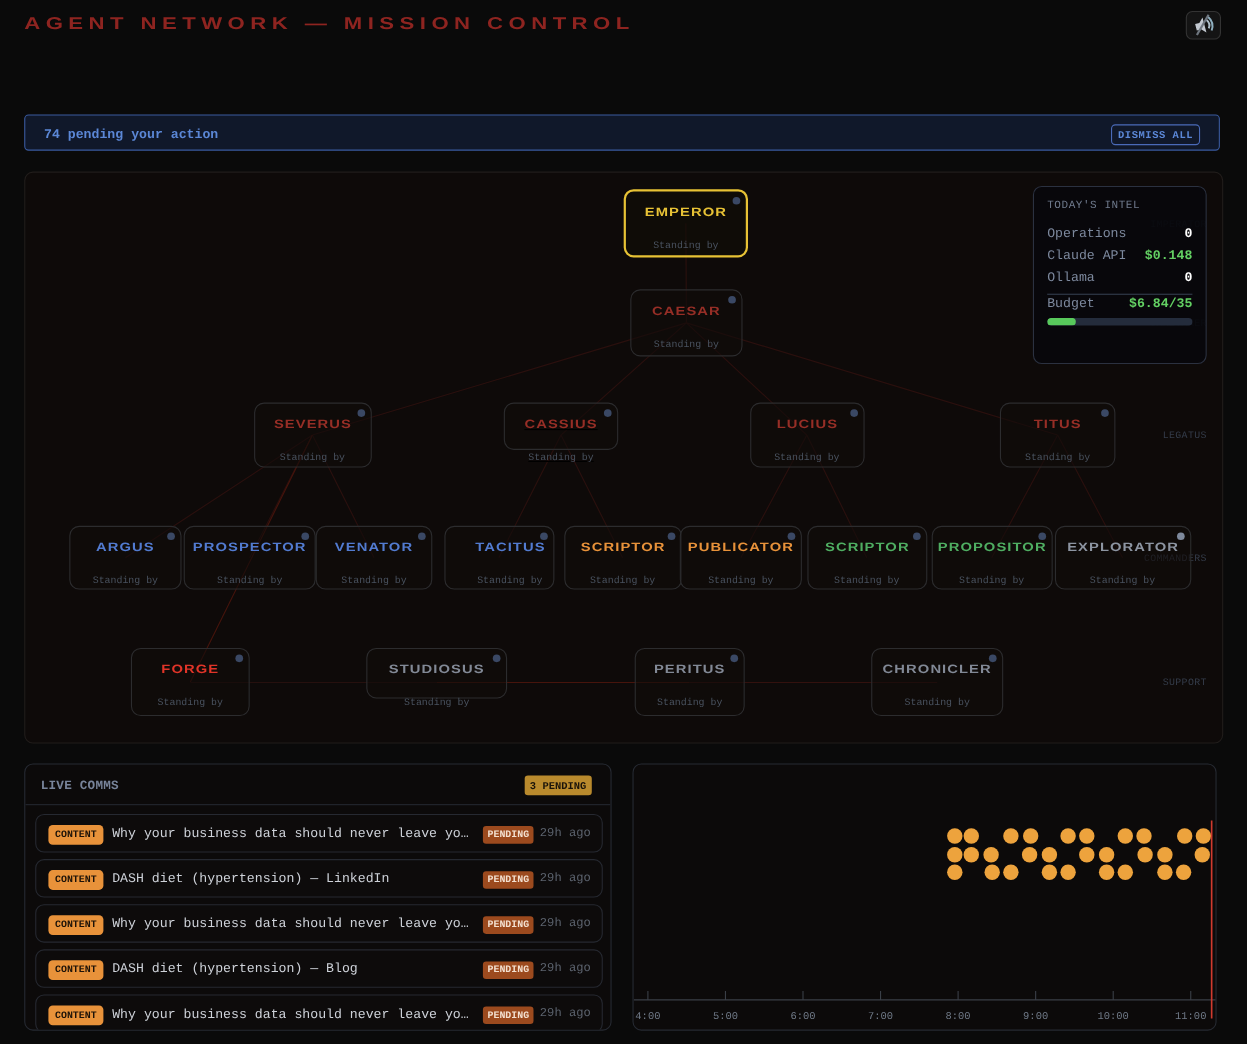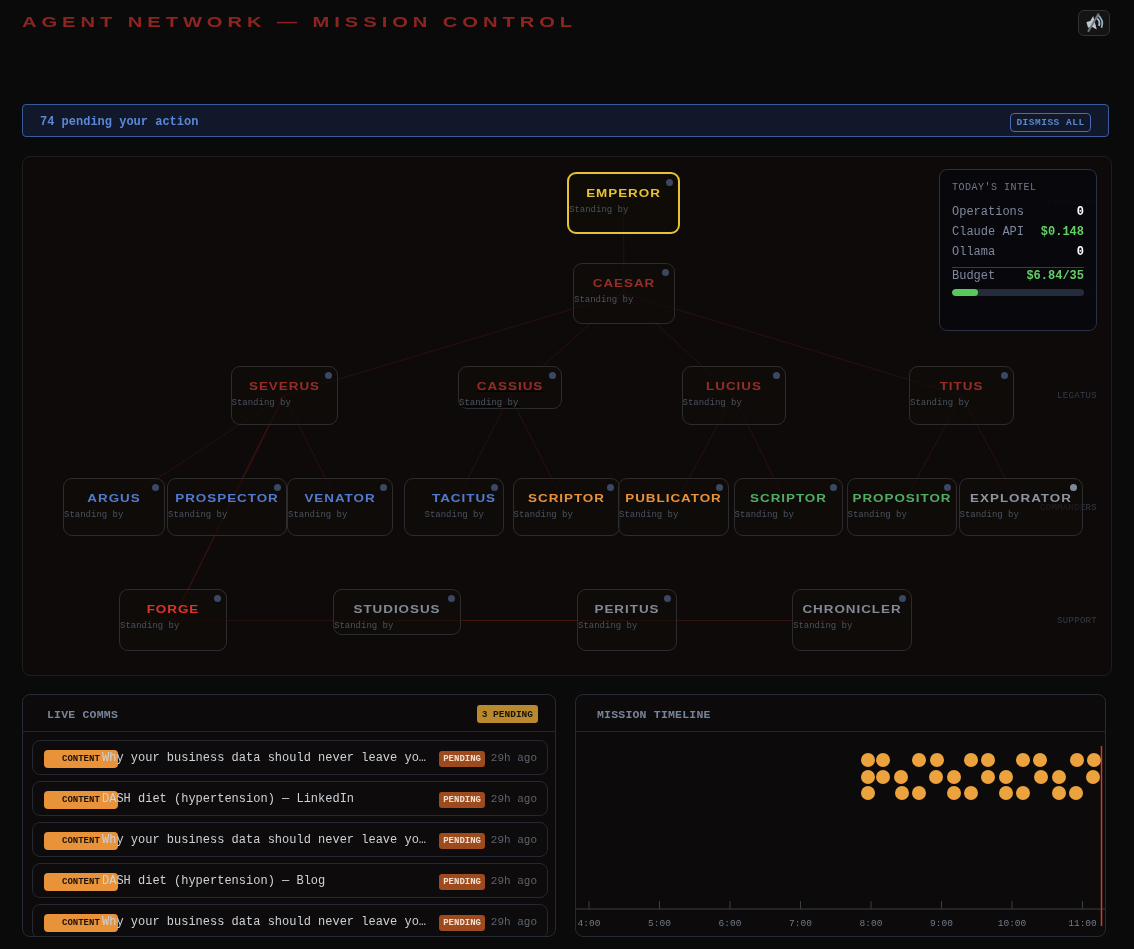--- a/index.html
+++ b/index.html
@@ -25,46 +25,46 @@
   #chart { position:absolute; left:22px; top:156px; width:1090px; height:520px; background:#0e0a09;
            border:1px solid #211d1b; border-radius:8px; }
   #chart svg.lines { position:absolute; left:0; top:0; }
   .rowlab { position:absolute; right:14px; font:400 9px "Liberation Mono",monospace; color:#343c4a;
             letter-spacing:.3px; }
 
   .node { position:absolute; border:1px solid #2c2c2e; border-radius:9px; background:rgba(16,12,10,.6); }
   .node .dot { position:absolute; top:5px; right:5px; width:7px; height:7px; border-radius:50%; background:#3a4864; }
   .nt { margin-top:13px; text-align:center; font:700 11px "Liberation Sans",sans-serif;
         letter-spacing:.8px; transform:scaleX(1.22); white-space:nowrap; }
-  .sb { margin-top:6px; text-align:left; font:400 9px "Liberation Mono",monospace; color:#49525f; letter-spacing:0; }
+  .sb { margin-top:19px; text-align:center; font:400 9px "Liberation Mono",monospace; color:#49525f; letter-spacing:0; }
 
   #intel { position:absolute; left:916px; top:12px; width:158px; height:162px; background:rgba(8,8,12,.93);
            border:1px solid #2b3140; border-radius:8px; padding:12px; }
   #intel .t { font:400 10px "Liberation Mono",monospace; color:#6f7a8d; letter-spacing:.5px; }
   #intel .row { position:relative; height:20px; font:400 12px "Liberation Mono",monospace; color:#7d899e; }
   #intel .row b { position:absolute; right:0; top:0; color:#fff; font-weight:700; }
   #intel .row b.g { color:#63d063; }
   #intel hr { border:none; border-top:1px solid #343d4e; margin:2px 0 1px 0; }
   #bar { margin-top:0; height:7px; border-radius:4px; background:#242c3c; overflow:hidden; }
   #bar div { width:19.5%; height:100%; background:#58c95c; border-radius:4px; }
 
   .panel { position:absolute; top:694px; height:243px; background:#0c0a0a; border:1px solid #262a32;
            border-radius:8px; overflow:hidden; }
   #comms { left:22px; width:534px; }
   #timeline { left:575px; width:531px; }
   .phead { position:relative; height:37px; border-bottom:1px solid #23262e; }
   .phead .pt { position:absolute; left:14px; top:13px; font:700 11.5px "Liberation Mono",monospace;
-               color:#78849a; letter-spacing:.2px;margin-left:10px; }
+               color:#78849a; letter-spacing:.2px; }
   #pending8 { position:absolute; right:17px; top:10px; background:#b98a2d; color:#19130a;
               font:700 9.5px "Liberation Mono",monospace; letter-spacing:0; padding:3.5px 5px; border-radius:3px; }
 
   .item { position:absolute; left:9px; width:516px; height:35px; border:1px solid #262931;
           border-radius:8px; background:#0d0b0b; }
   .item .cb { position:absolute; left:11px; top:9px; background:#e8923a; color:#1c1208;
-              font:700 9px "Liberation Mono",monospace; letter-spacing:0; padding:4px 18px; border-radius:4px; }
+              font:700 9px "Liberation Mono",monospace; letter-spacing:0; padding:4px 6px; border-radius:4px; }
   .item .tt { position:absolute; left:69px; top:10px; font:400 12px "Liberation Mono",monospace; color:#ced2d9; }
   .item .pb { position:absolute; right:62px; top:10px; background:#9c4a1e; color:#f3e0d0;
               font:700 9px "Liberation Mono",monospace; letter-spacing:0; padding:3px 4px; border-radius:3px; }
   .item .ago { position:absolute; right:10px; top:11px; font:400 11px "Liberation Mono",monospace; color:#5c636e; }
 </style>
 </head>
 <body>
 <div id="page">
   <div id="title">AGENT NETWORK — MISSION CONTROL</div>
   <div id="mute">
@@ -256,23 +256,20 @@
     </div>
     <div class="item" style="top:209px;">
       <span class="cb">CONTENT</span>
         <span class="tt">Why your business data should never leave yo…</span>
       <span class="pb">PENDING</span>
         <span class="ago">29h ago</span>
     </div>
   </div>
 
   <div id="timeline" class="panel">
-    <div class="phead">
-        <span class="pt" style="left:11px;">MISSION TIMELINE</span>
-      </div>
     <svg width="531" height="206" style="position:absolute; left:0; top:37px;" font-family="Liberation Mono, monospace">
       <line x1="0" y1="177" x2="531" y2="177" stroke="#3a3f47" stroke-width="1"></line>
       <g stroke="#3a3f47" stroke-width="1">
         <line x1="13" y1="169" x2="13" y2="177"></line>
           <line x1="83.5" y1="169" x2="83.5" y2="177"></line>
         <line x1="154" y1="169" x2="154" y2="177"></line>
           <line x1="224.5" y1="169" x2="224.5" y2="177"></line>
         <line x1="295" y1="169" x2="295" y2="177"></line>
           <line x1="365.5" y1="169" x2="365.5" y2="177"></line>
         <line x1="436" y1="169" x2="436" y2="177"></line>

